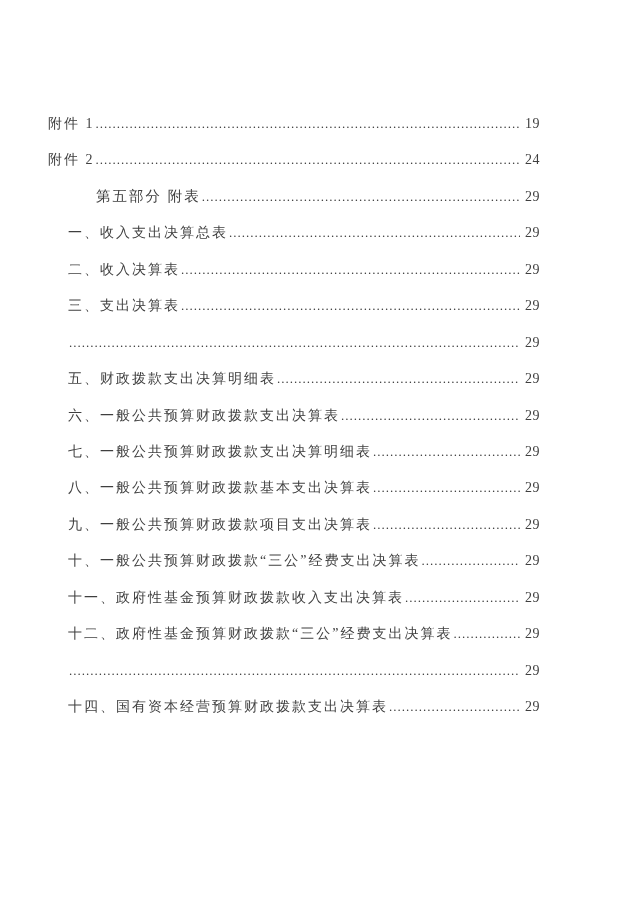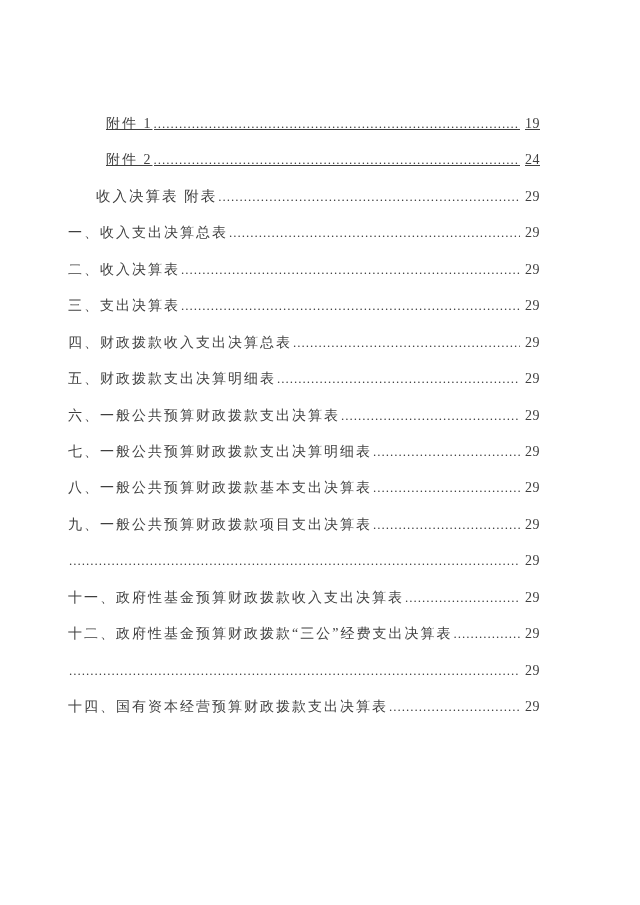--- a/index.html
+++ b/index.html
@@ -30,21 +30,21 @@
     display: flex;
     align-items: baseline;
     height: 36.45px;
     padding-top: 9px;
     padding-right: 100px;
     color: var(--text-color);
     font-size: 14px;
     cursor: pointer;
     text-decoration: none;
   }
-  .toc-row.lv-attachment { padding-left: 106px; text-decoration: underline; }
+  .toc-row.lv-attachment { padding-left: 48px; }
   .toc-row.lv-section    { padding-left: 96px;  font-size: 14.5px; }
   .toc-row.lv-item       { padding-left: 68px; }
   .toc-label {
     white-space: nowrap;
     letter-spacing: 2px;
     flex: 0 0 auto;
   }
   .toc-dots {
     flex: 1 1 auto;
     overflow: hidden;
@@ -73,41 +73,40 @@
     <span class="toc-label">附件 1</span>
     <span class="toc-dots">................................................................................................................................................................................................................................................</span>
     <span class="toc-page">19</span>
   </div>
       <div class="toc-row lv-attachment">
     <span class="toc-label">附件 2</span>
     <span class="toc-dots">................................................................................................................................................................................................................................................</span>
     <span class="toc-page">24</span>
   </div>
       <div class="toc-row lv-section">
-    <span class="toc-label">收入决算表 附表</span>
+    <span class="toc-label">第五部分 附表</span>
     <span class="toc-dots">................................................................................................................................................................................................................................................</span>
     <span class="toc-page">29</span>
   </div>
       <div class="toc-row lv-item">
     <span class="toc-label">一、收入支出决算总表</span>
     <span class="toc-dots">................................................................................................................................................................................................................................................</span>
     <span class="toc-page">29</span>
   </div>
       <div class="toc-row lv-item">
     <span class="toc-label">二、收入决算表</span>
     <span class="toc-dots">................................................................................................................................................................................................................................................</span>
     <span class="toc-page">29</span>
   </div>
       <div class="toc-row lv-item">
     <span class="toc-label">三、支出决算表</span>
     <span class="toc-dots">................................................................................................................................................................................................................................................</span>
     <span class="toc-page">29</span>
   </div>
       <div class="toc-row lv-item">
-    <span class="toc-label">四、财政拨款收入支出决算总表</span>
     <span class="toc-dots">................................................................................................................................................................................................................................................</span>
     <span class="toc-page">29</span>
   </div>
       <div class="toc-row lv-item">
     <span class="toc-label">五、财政拨款支出决算明细表</span>
     <span class="toc-dots">................................................................................................................................................................................................................................................</span>
     <span class="toc-page">29</span>
   </div>
       <div class="toc-row lv-item">
     <span class="toc-label">六、一般公共预算财政拨款支出决算表</span>
@@ -123,20 +122,21 @@
     <span class="toc-label">八、一般公共预算财政拨款基本支出决算表</span>
     <span class="toc-dots">................................................................................................................................................................................................................................................</span>
     <span class="toc-page">29</span>
   </div>
       <div class="toc-row lv-item">
     <span class="toc-label">九、一般公共预算财政拨款项目支出决算表</span>
     <span class="toc-dots">................................................................................................................................................................................................................................................</span>
     <span class="toc-page">29</span>
   </div>
       <div class="toc-row lv-item">
+    <span class="toc-label">十、一般公共预算财政拨款“三公”经费支出决算表</span>
     <span class="toc-dots">................................................................................................................................................................................................................................................</span>
     <span class="toc-page">29</span>
   </div>
       <div class="toc-row lv-item">
     <span class="toc-label">十一、政府性基金预算财政拨款收入支出决算表</span>
     <span class="toc-dots">................................................................................................................................................................................................................................................</span>
     <span class="toc-page">29</span>
   </div>
       <div class="toc-row lv-item">
     <span class="toc-label">十二、政府性基金预算财政拨款“三公”经费支出决算表</span>

